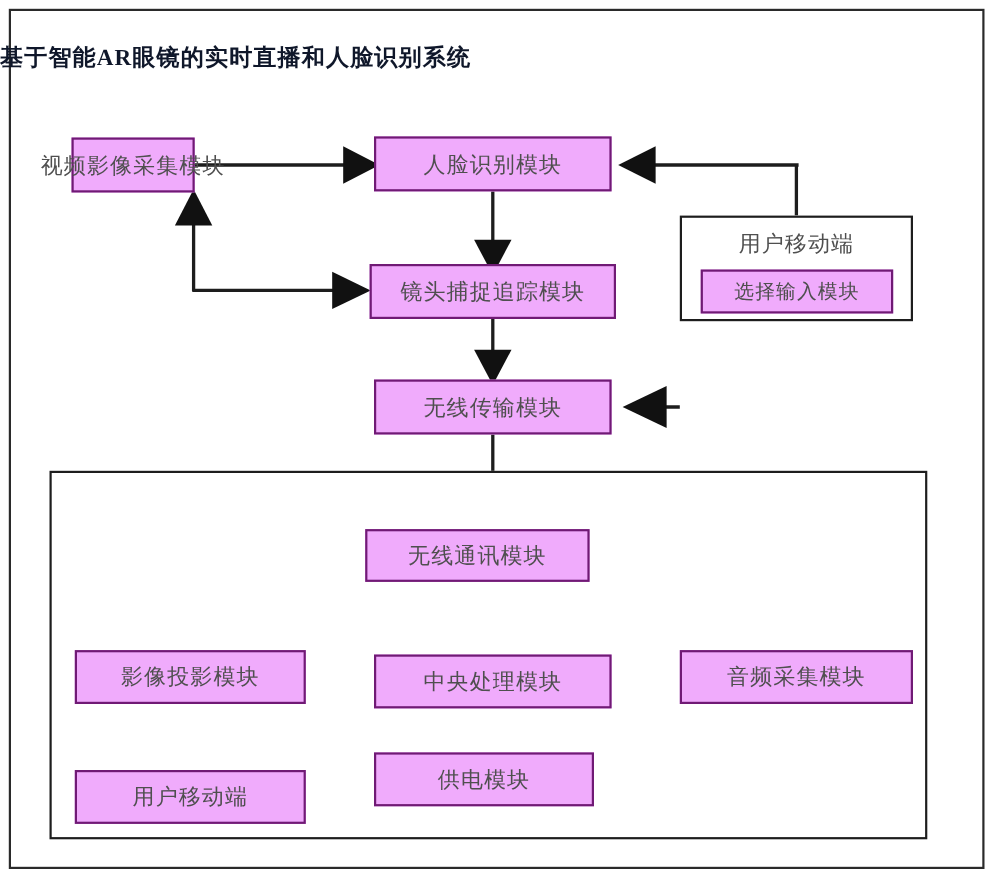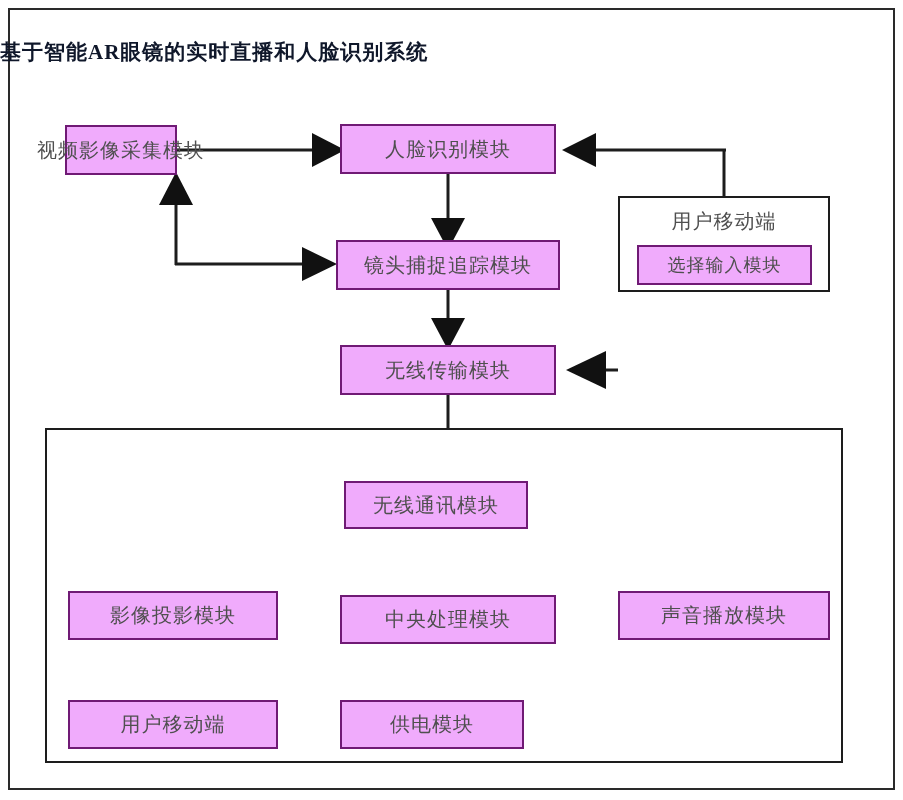--- a/index.html
+++ b/index.html
@@ -164,25 +164,25 @@
 
   <div class="node" style="left:65px; top:125px; width:112px; height:50px;">视频影像采集模块</div>
 
   <div class="node" style="left:340px; top:124px; width:216px; height:50px;">人脸识别模块</div>
 
   <div class="node" style="left:336px; top:240px; width:224px; height:50px;text-align:center;">镜头捕捉追踪模块</div>
 
   <div class="node" style="left:340px; top:345px; width:216px; height:50px;">无线传输模块</div>
 
 
-  <div class="node" style="left:344px; top:481px; width:184px; height:48px;">无线通讯模块</div>
+  <div class="node" style="left:332px; top:481px; width:204px; height:48px;">无线通讯模块</div>
 
   <div class="node" style="left:68px; top:591px; width:210px; height:49px;">影像投影模块</div>
 
   <div class="node" style="left:340px; top:595px; width:216px; height:49px;">中央处理模块</div>
 
-  <div class="node" style="left:618px; top:591px; width:212px; height:49px;">声音播放模块</div>
+  <div class="node" style="left:618px; top:591px; width:212px; height:49px;">音频采集模块</div>
 
   <div class="node" style="left:68px; top:700px; width:210px; height:49px;">用户移动端</div>
 
-  <div class="node" style="left:340px; top:700px; width:184px; height:49px;">供电模块</div>
+  <div class="node" style="left:340px; top:684px; width:200px; height:49px;">供电模块</div>
 
 </div>
 
 </body></html>

